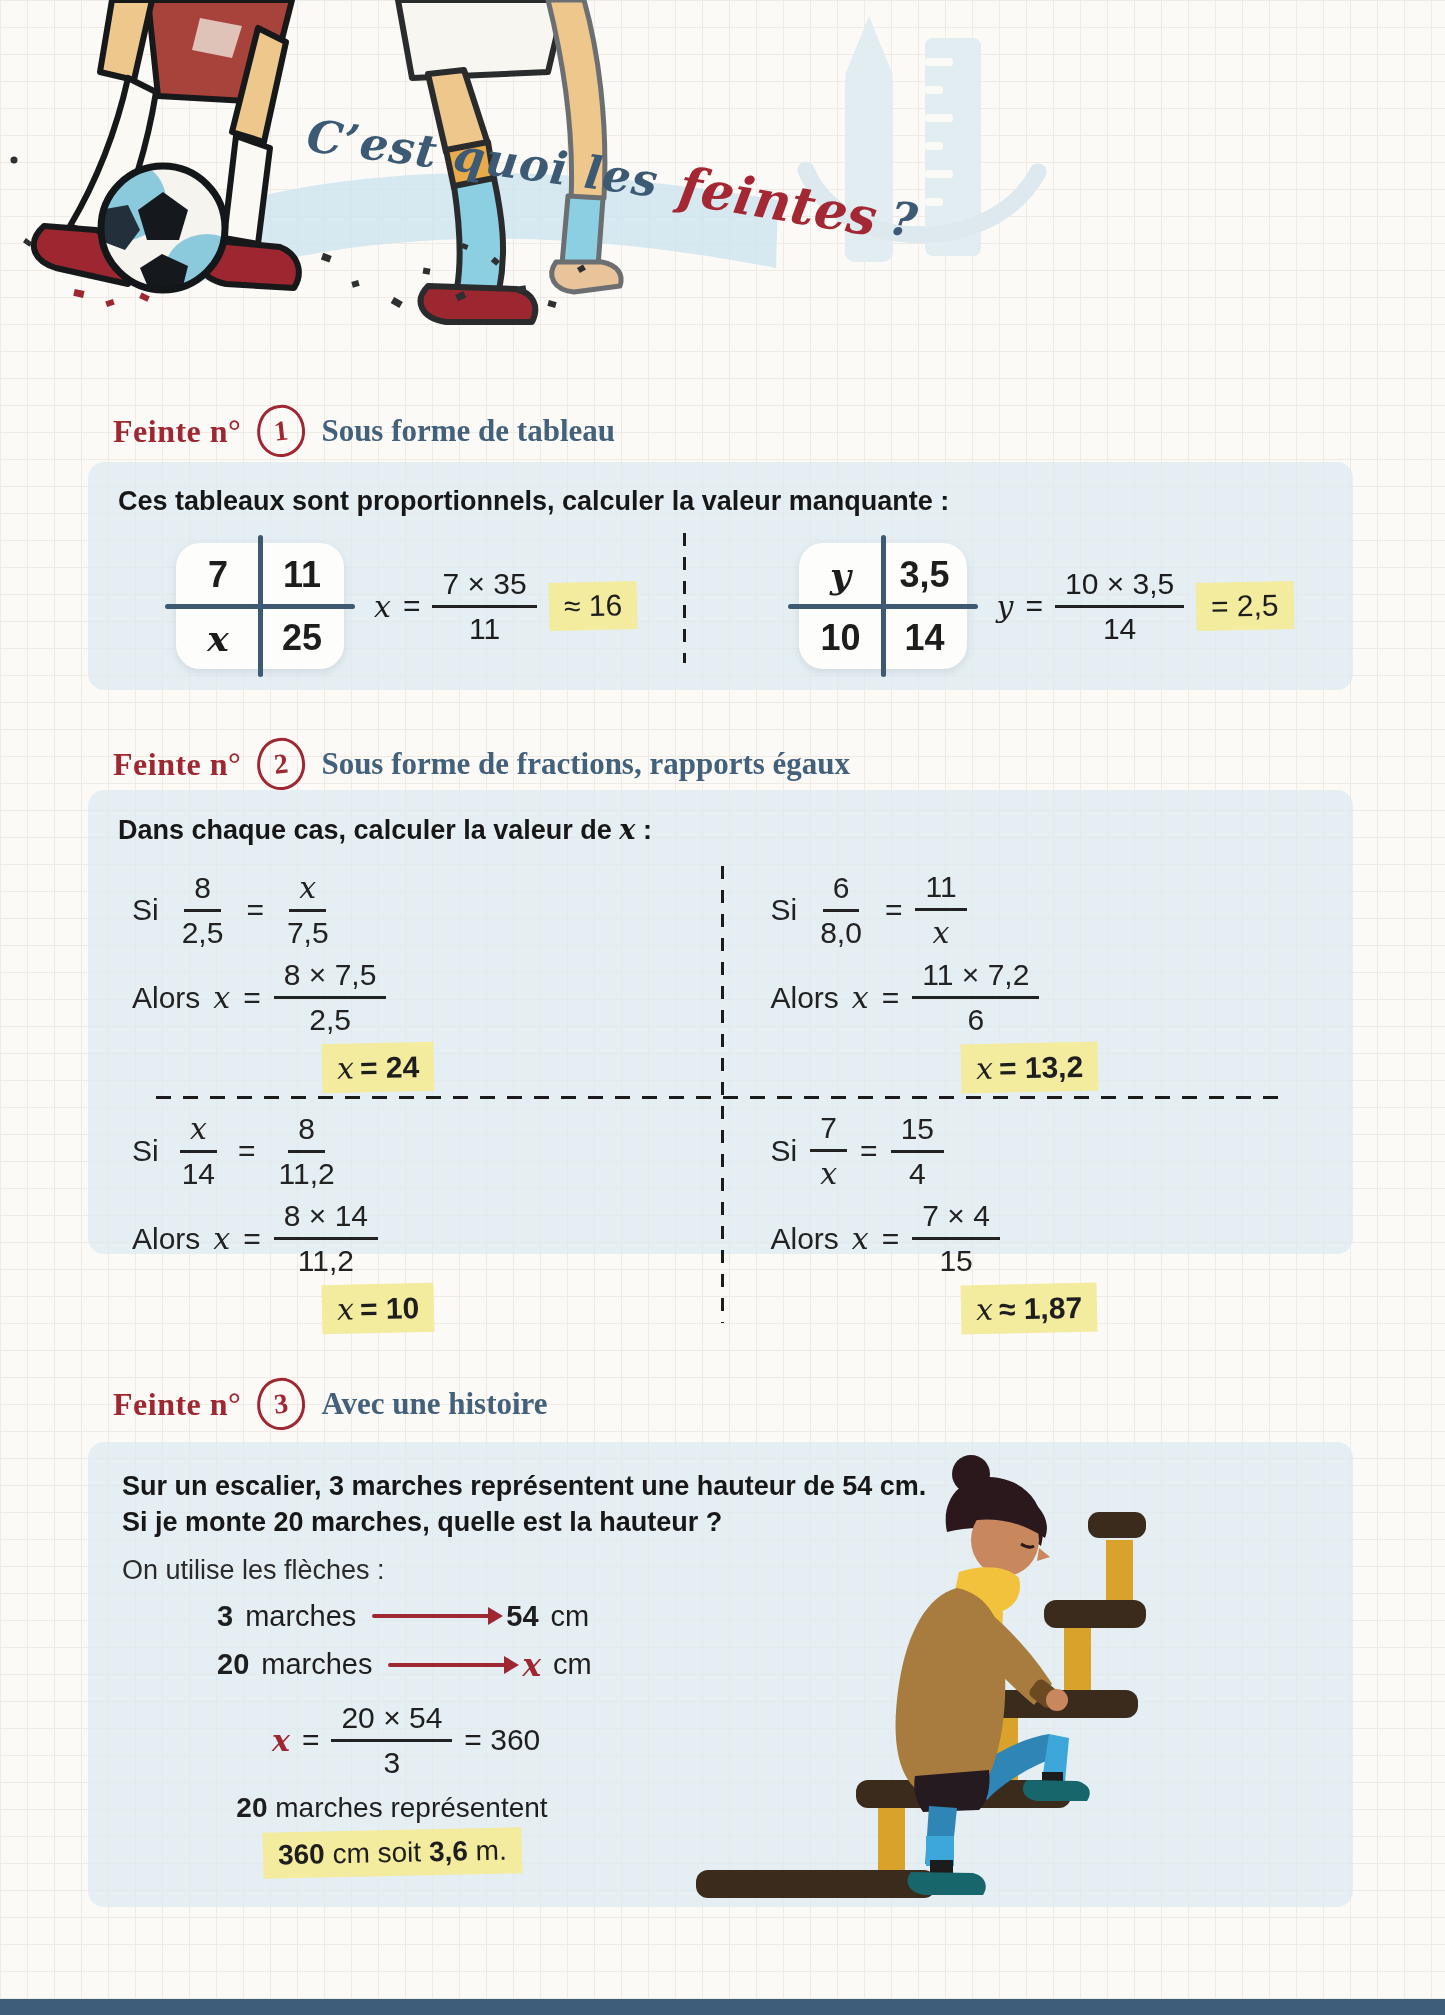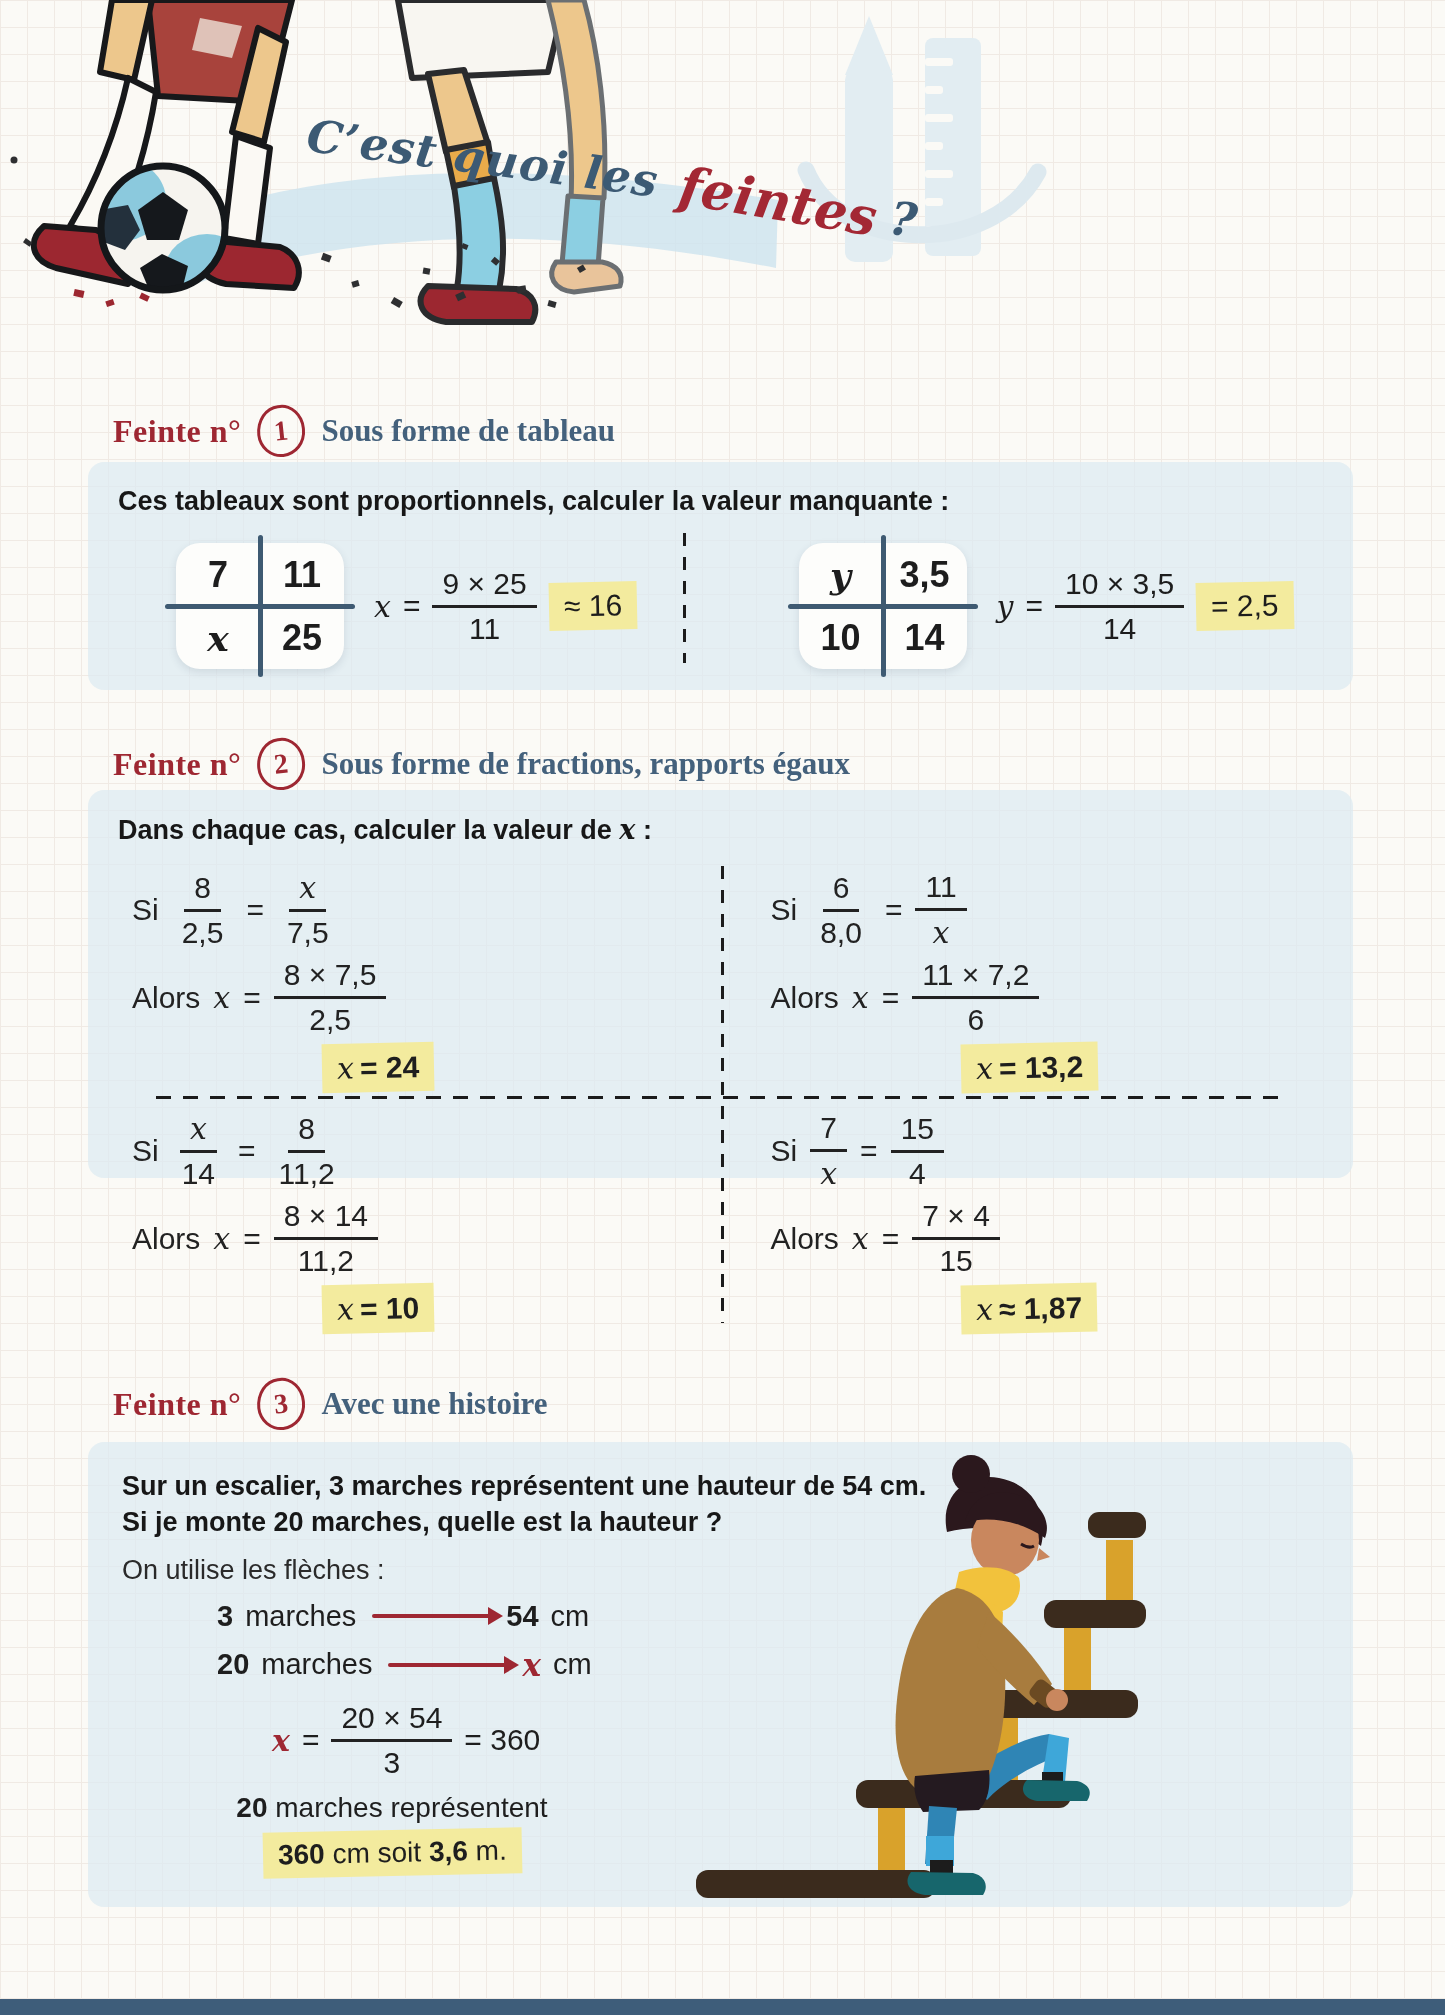--- a/index.html
+++ b/index.html
@@ -32,21 +32,21 @@
     font-size:28px;font-weight:800;transform:rotate(-6deg);margin:0 3px;
   }
   .feinte-sub{font-size:31px;font-weight:700;color:#44617c;}
   .head-1{top:405px;} .head-2{top:738px;} .head-3{top:1378px;}
   
   .panel{
     position:absolute;left:88px;width:1265px;
     background:rgba(221,234,241,.72);border-radius:16px;box-sizing:border-box;
   }
   .panel-1{top:462px;height:228px;padding:24px 30px 0;}
-  .panel-2{top:790px;height:388px;padding:24px 30px 8px;}
+  .panel-2{top:790px;height:464px;padding:24px 30px 8px;}
   .panel-3{top:1442px;height:465px;padding:26px 34px 12px;}
   .panel-intro{font-size:27px;font-weight:800;color:#171717;}
   
   .tables-row{display:flex;margin-top:26px;position:relative;}
   .half{width:50%;display:flex;align-items:center;gap:30px;box-sizing:border-box;}
   .half-l{padding-left:58px;} .half-r{padding-left:78px;}
   .ptable{
     position:relative;width:168px;height:126px;background:#fdfdfb;border-radius:24px;
     box-shadow:0 3px 9px rgba(40,60,80,.12);
     display:grid;grid-template-columns:1fr 1fr;grid-template-rows:1fr 1fr;flex-shrink:0;
@@ -202,21 +202,21 @@
           <div class="tline-h"></div>
           <div class="cell">7</div>
           <div class="cell">11</div>
           <div class="cell mv">x</div>
           <div class="cell">25</div>
         </div>
         <div class="formula">
           <span class="mv">x</span>
           <span>=</span>
           <span class="frac">
-            <span class="num">9 × 25</span>
+            <span class="num">7 × 35</span>
             <span class="den">11</span>
           </span>
           <span class="hl">≈ 16</span>
         </div>
       </div>
 
       <div class="half half-r">
         <div class="ptable">
           <div class="tline-v"></div>
           <div class="tline-h"></div>

